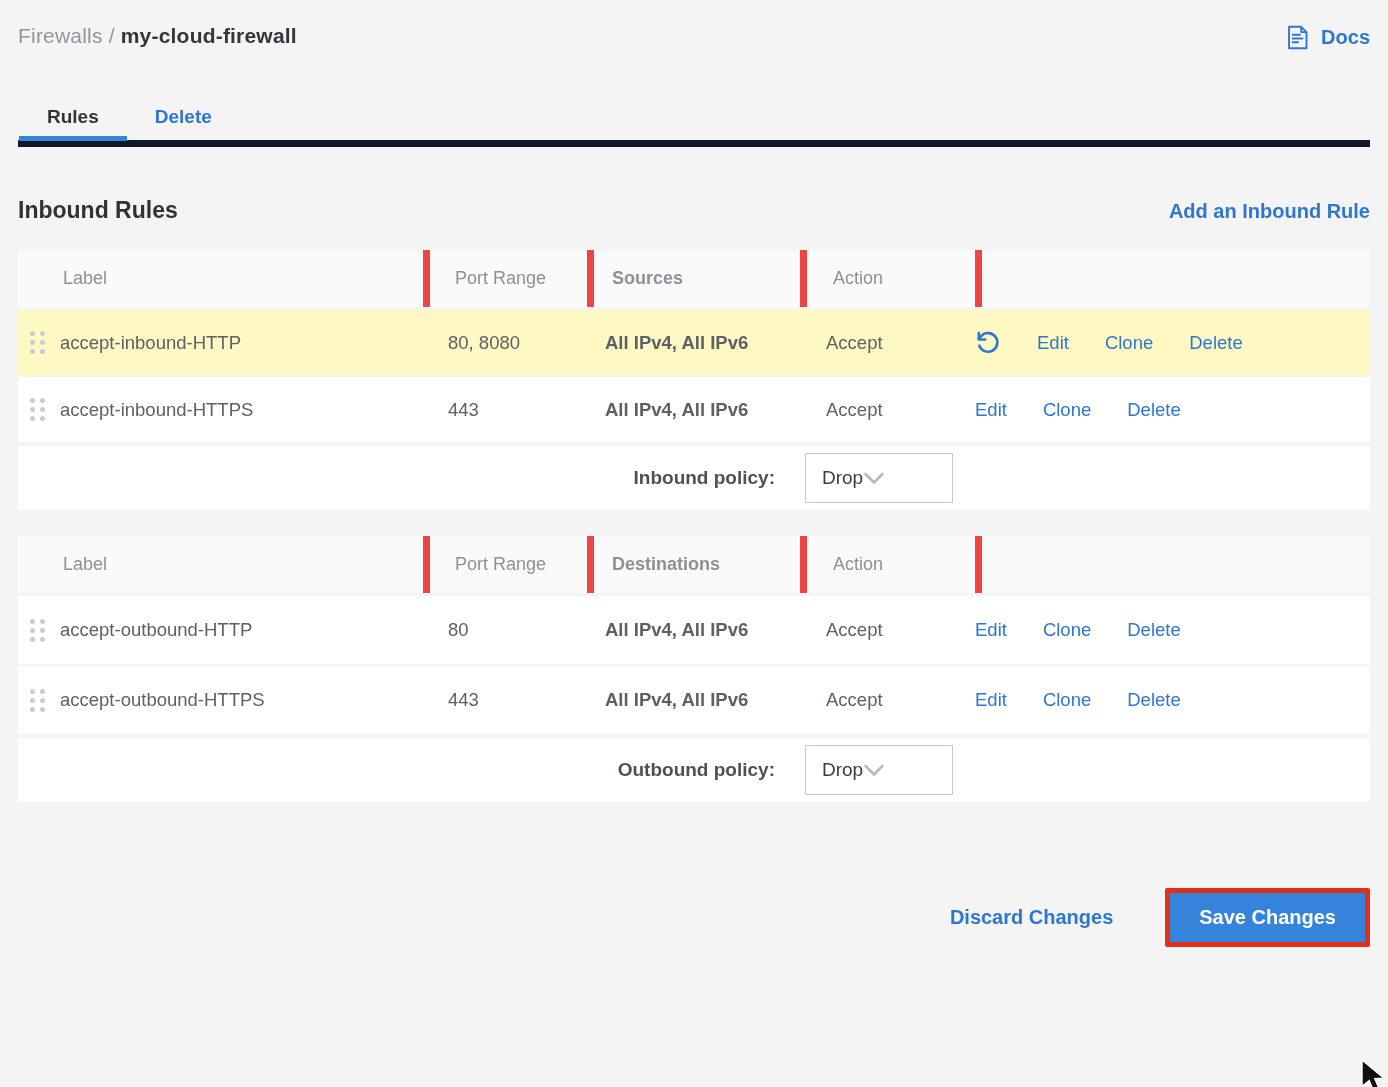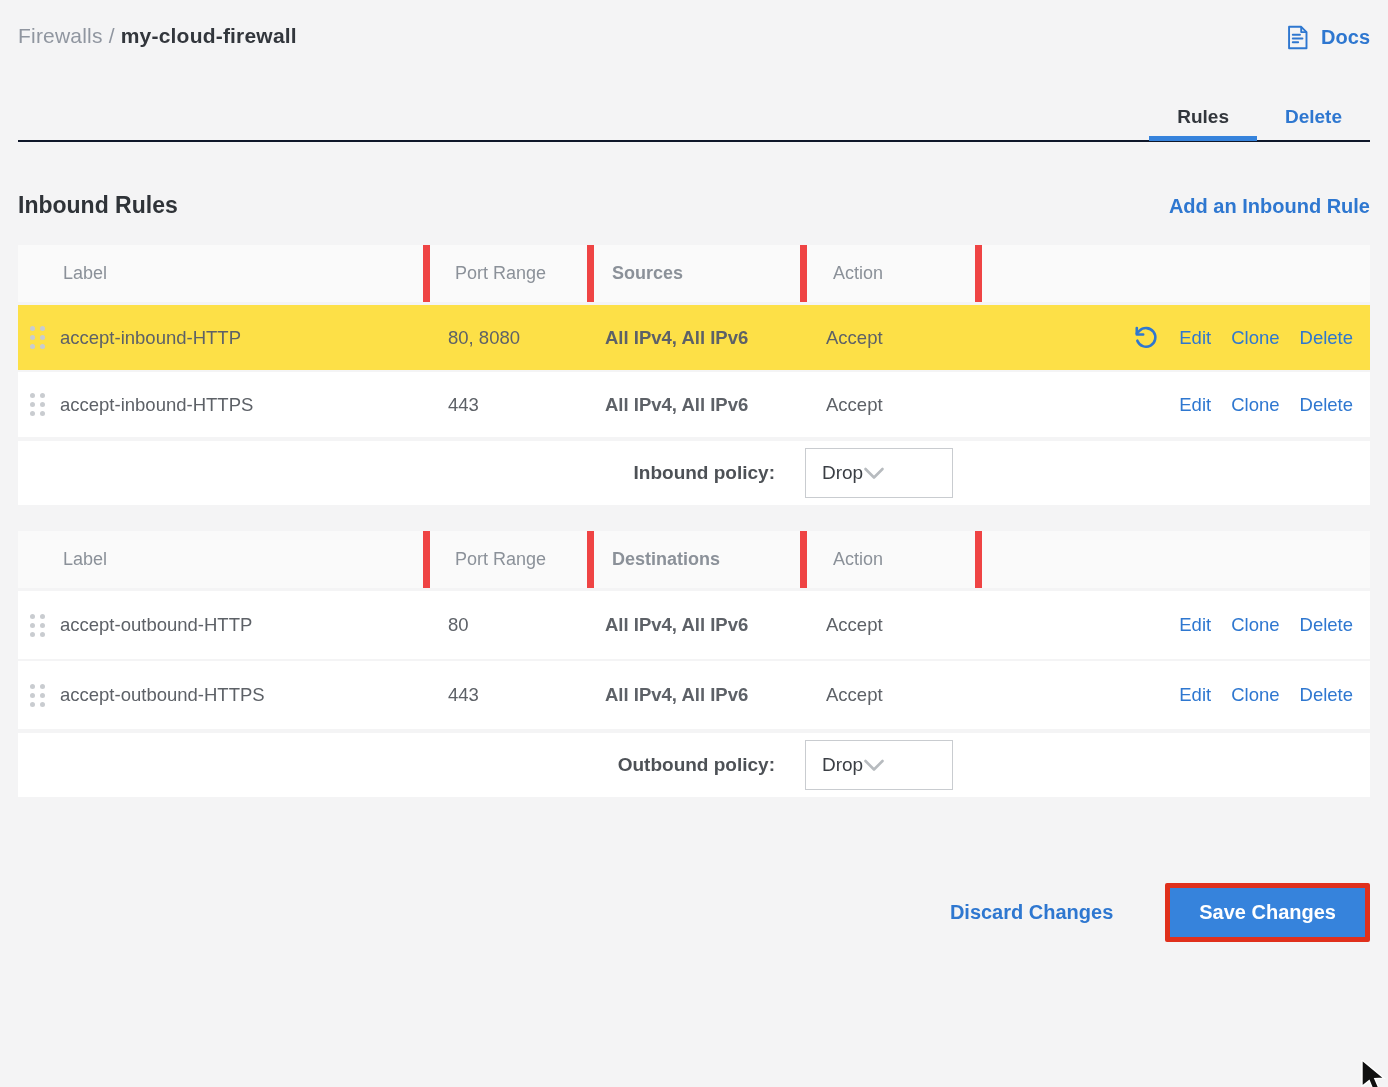--- a/index.html
+++ b/index.html
@@ -13,21 +13,21 @@
   }
   .page { padding:0 18px; }
 
   
   .top-row { display:flex; justify-content:space-between; align-items:flex-start; padding-top:24px; }
   .breadcrumb { font-size:21px; color:#9096a0; letter-spacing:.2px; }
   .breadcrumb b { color:#32363c; font-weight:700; }
   .docs-link { display:flex; align-items:center; gap:10px; color:#2e77d0; font-size:20px; font-weight:700; cursor:pointer; }
 
   
-  .tabs { display:flex; margin-top:42px; border-bottom:2px solid #0f172a; padding-left:1px;justify-content:flex-end; }
+  .tabs { display:flex; margin-top:42px; border-bottom:7px solid #0f172a; padding-left:1px; }
   .tab { padding:13px 28px 12px; font-size:19px; font-weight:700; cursor:pointer; position:relative; }
   .tab.active { color:#32363c; }
   .tab.active::after { content:""; position:absolute; left:0; right:0; bottom:-1px; height:5px; background:#3683dc; }
   .tab.inactive { color:#2e77d0; }
 
   
   .section-head { display:flex; justify-content:space-between; align-items:baseline; }
   .section-head.first { margin-top:50px; }
   .section-head.second { margin-top:82px; }
   .section-title { font-size:23px; font-weight:700; color:#2f3338; }
@@ -38,26 +38,26 @@
   .thead { display:flex; background:#fafafa; height:57px; align-items:center; font-size:18px; color:#8b9199; margin-bottom:3px; }
   .thead .cell { border-left:7px solid #ef4444; height:100%; display:flex; align-items:center; }
   .thead .cell:first-child { border-left:none; }
   .cell-label   { width:405px; padding-left:45px; }
   .cell-port    { width:164px; padding-left:25px; }
   .cell-src     { width:213px; padding-left:18px;font-weight:bold; }
   .cell-action  { width:175px; padding-left:26px; }
   .cell-actions { flex:1; }
 
   .trow { display:flex; background:#ffffff; height:65px; align-items:center; font-size:18.5px; color:#5d6167; margin-bottom:2px; }
-  .trow.highlight { background:#fde047; }
+  .trow.highlight { background:#fef9c3; }
   .trow .cell-label { display:flex; align-items:center; padding-left:12px; }
   .trow .cell-label .label-text { margin-left:15px; }
   .drag-handle { display:grid; grid-template-columns:repeat(2,5px); grid-auto-rows:5px; gap:4px 5px; cursor:grab; }
   .drag-handle i { width:5px; height:5px; border-radius:50%; background:#c9ccd0; }
-  .actions-cell { flex:1; display:flex; align-items:center; justify-content:flex-end; gap:20px; padding-right:17px; }
+  .actions-cell { flex:1; display:flex; align-items:center; gap:36px; padding-right:17px; }
   .row-link { color:#2e77d0; cursor:pointer; }
   .undo-btn { display:flex; align-items:center; cursor:pointer; }
 
   .policy-row { background:#fff; height:64px; margin-top:4px; display:flex; align-items:center; justify-content:flex-end; padding-right:417px; gap:30px; }
   .policy-label { font-size:19px; font-weight:700; color:#4d5156; white-space:nowrap; }
   .policy-select { width:148px; height:50px; background:#fff; border:1px solid #c9ccd0; display:flex; align-items:center; justify-content:flex-start; padding:0 16px; font-size:19px; color:#3a3e44; cursor:pointer; }
 
   
   .footer { display:flex; justify-content:flex-end; align-items:center; gap:52px; margin-top:86px; }
   .discard-btn { color:#2e77d0; font-size:20px; font-weight:700; background:none; border:none; font-family:inherit; cursor:pointer; }

